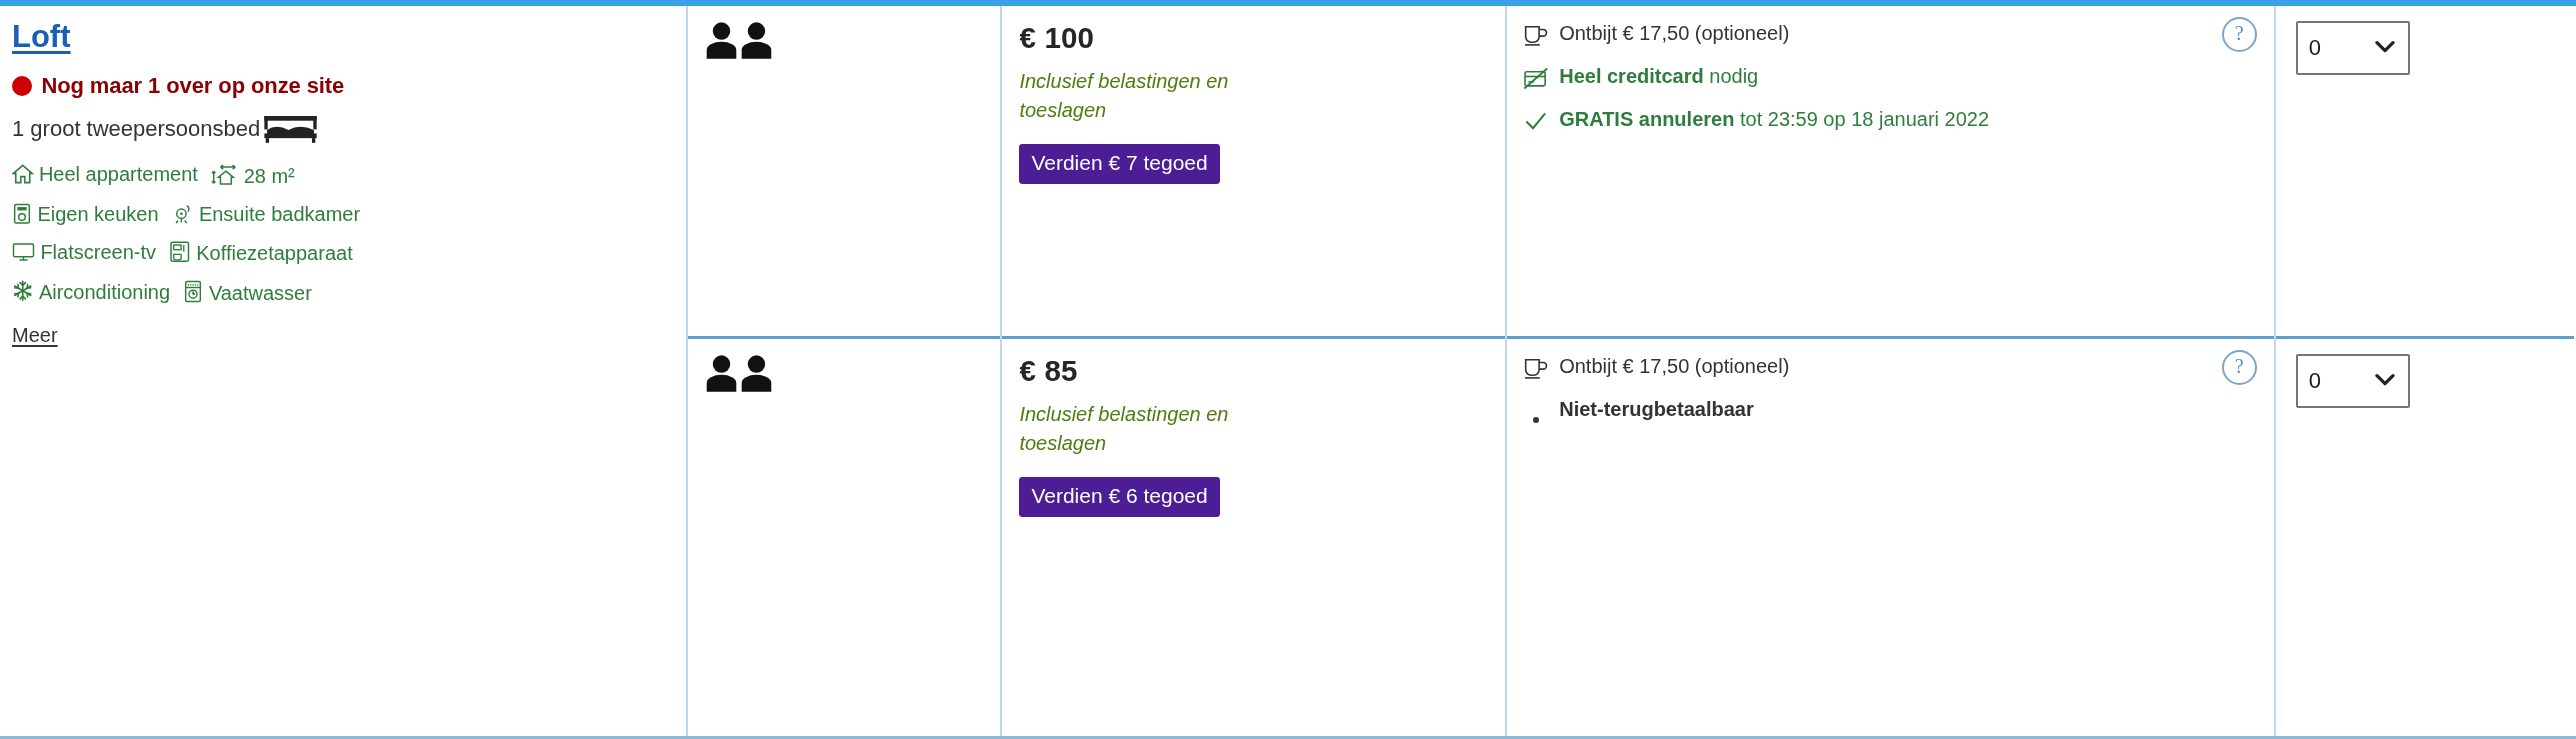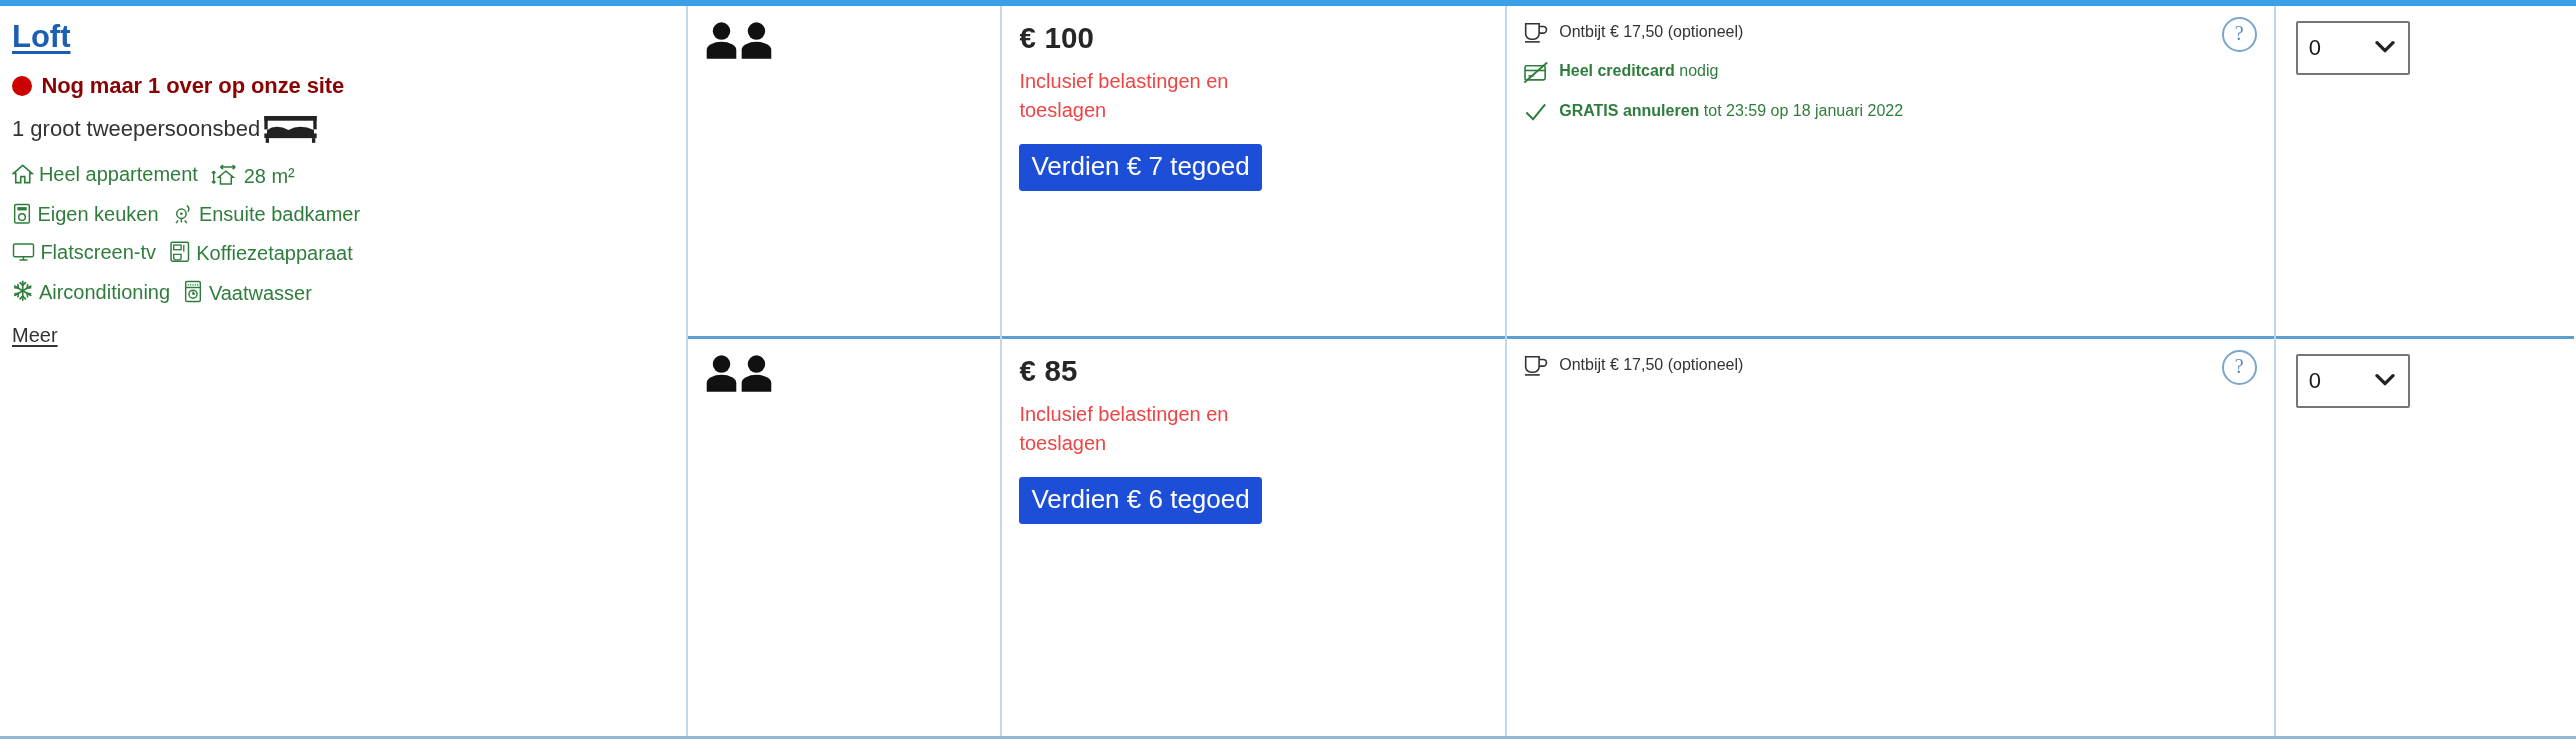--- a/index.html
+++ b/index.html
@@ -129,48 +129,49 @@
   .price-inner { padding: 14.8px 20px 0 17.4px; }
   .price-amount {
     font-size: 29.5px;
     font-weight: bold;
     color: #262626;
     letter-spacing: 0.2px;
     margin-bottom: 12px;
   }
   .price-note {
     font-size: 20px;
-    color: #ef4444;
+    color: #4d7c0f;
     line-height: 1.45;
     max-width: 288px;
     margin-bottom: 19px;
+    font-style: italic;
   }
   .credit-badge {
     display: inline-block;
-    background: #1d4ed8;
+    background: #4c1d95;
     color: #ffffff;
-    font-size: 26px;
+    font-size: 21px;
     padding: 7.4px 12px 8.7px 12px;
     border-radius: 3.4px;
     white-space: nowrap;
   }
 
   
   .cond-inner {
     padding: 13.4px 60px 0 16px;
     position: relative;
     height: 100%;
     box-sizing: border-box;
   }
   .cond-row {
     display: flex;
-    align-items: center;
+    align-items: flex-end;
     gap: 10.7px;
     margin-bottom: 14.8px;
-    font-size: 16px;
+    font-size: 20px;
     line-height: 1.4;
   }
   .cond-icon {
     flex: 0 0 auto;
     width: 25.5px;
     display: flex;
     justify-content: center;
     padding-top: 2px;
   }
   .cond-text { color: #333333; }
@@ -453,20 +454,26 @@
             <span class="cond-icon">
               <svg width="25.5" height="23" viewBox="0 0 38 34">
                 <path d="M4 4 h20 v15 a8 8 0 0 1 -8 8 h-4 a8 8 0 0 1 -8 -8 z" fill="none" stroke="#333" stroke-width="2.4"></path>
                 <path d="M24 8 h6 a5 5 0 0 1 0 10 h-6" fill="none" stroke="#333" stroke-width="2.4"></path>
                 <path d="M3 31 h22" stroke="#333" stroke-width="2.4"></path>
               </svg>
             </span>
             <span class="cond-text">Ontbijt € 17,50 (optioneel)</span>
           </div>
 
+          <div class="cond-row">
+            <span class="cond-icon">
+              <span class="bullet-dot"></span>
+            </span>
+            <span class="cond-text"><b>Niet-terugbetaalbaar</b><span></span></span>
+          </div>
 
           <div class="help-icon">?</div>
         </div>
       </div>
     </div>
 
     <div class="col col-select">
       <div class="cell cell-r1">
         <div class="sel-inner">
           <span class="sel-wrap">

